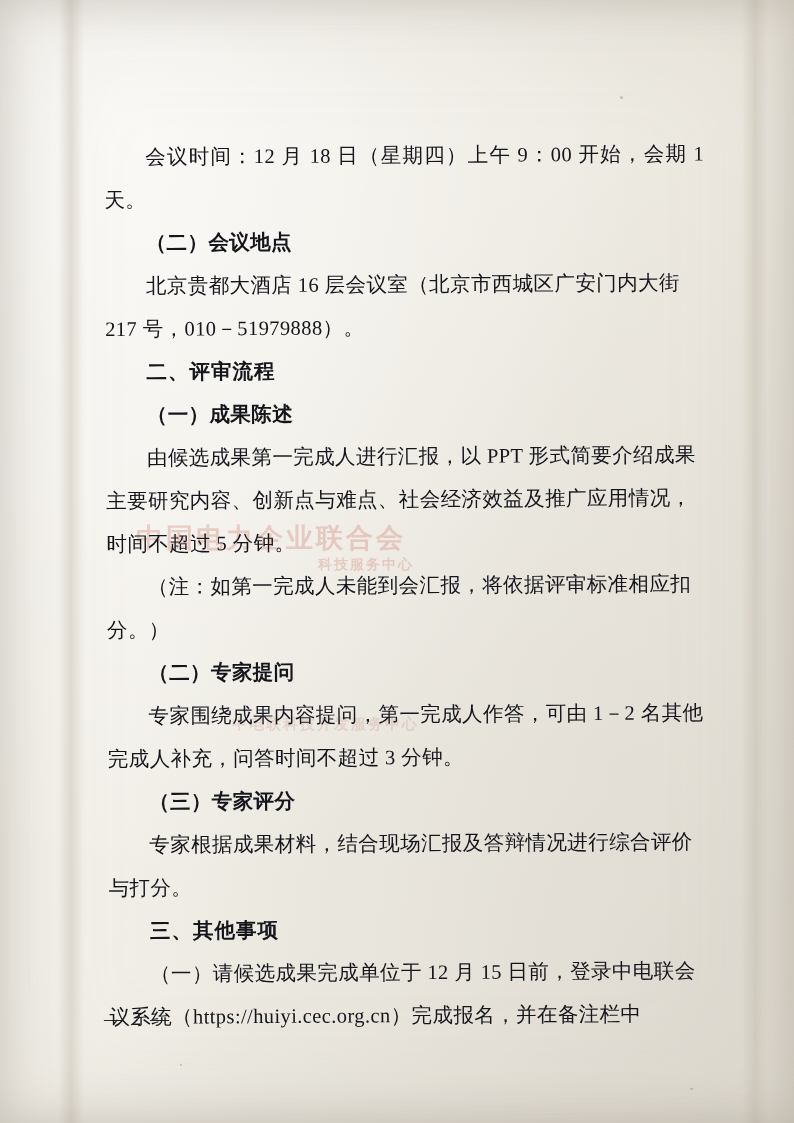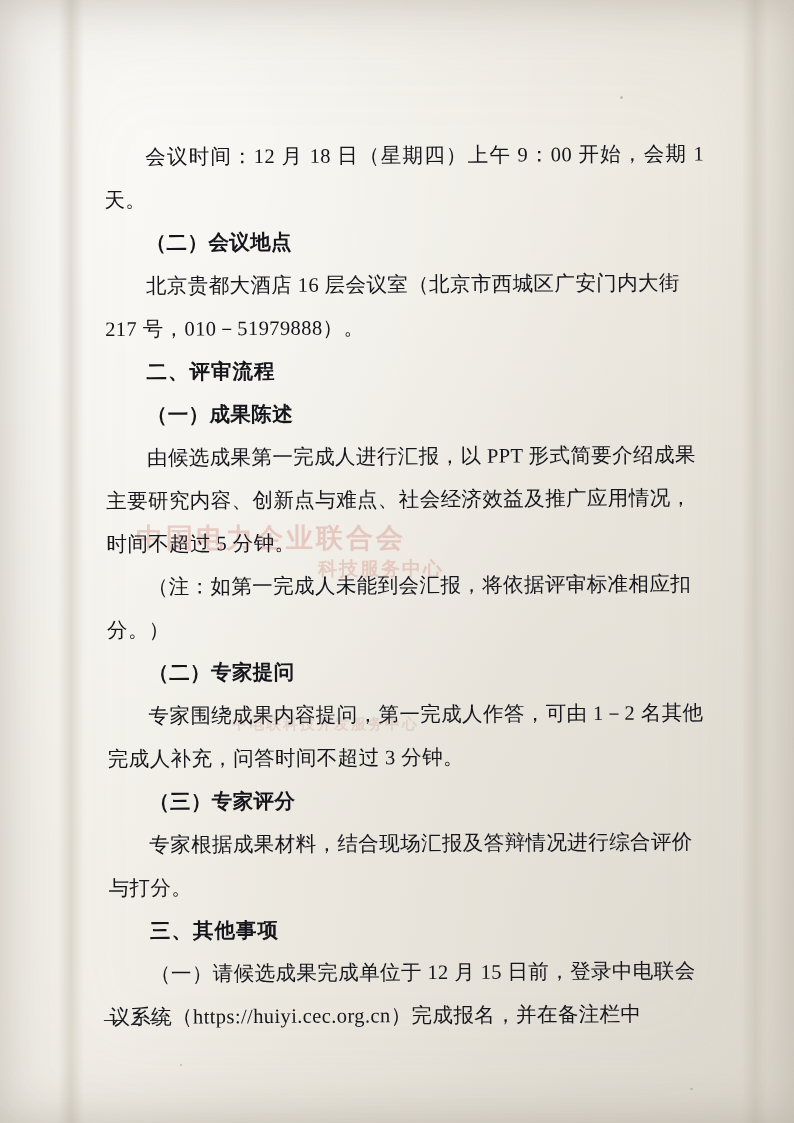--- a/index.html
+++ b/index.html
@@ -62,21 +62,21 @@
   .wm-sub {
     left: 136px;
     top: 520px;
     font-size: 27px;
     letter-spacing: 3px;
     color: rgba(198, 92, 76, 0.26);
   }
   .wm-sub2 {
     left: 318px;
     top: 556px;
-    font-size: 19px;
+    font-size: 14px;
     letter-spacing: 2px;
     color: rgba(198, 92, 76, 0.24);
   }
   .wm-faint {
     left: 232px;
     top: 715px;
     font-size: 15px;
     letter-spacing: 2px;
     color: rgba(185, 104, 92, 0.18);
   }

